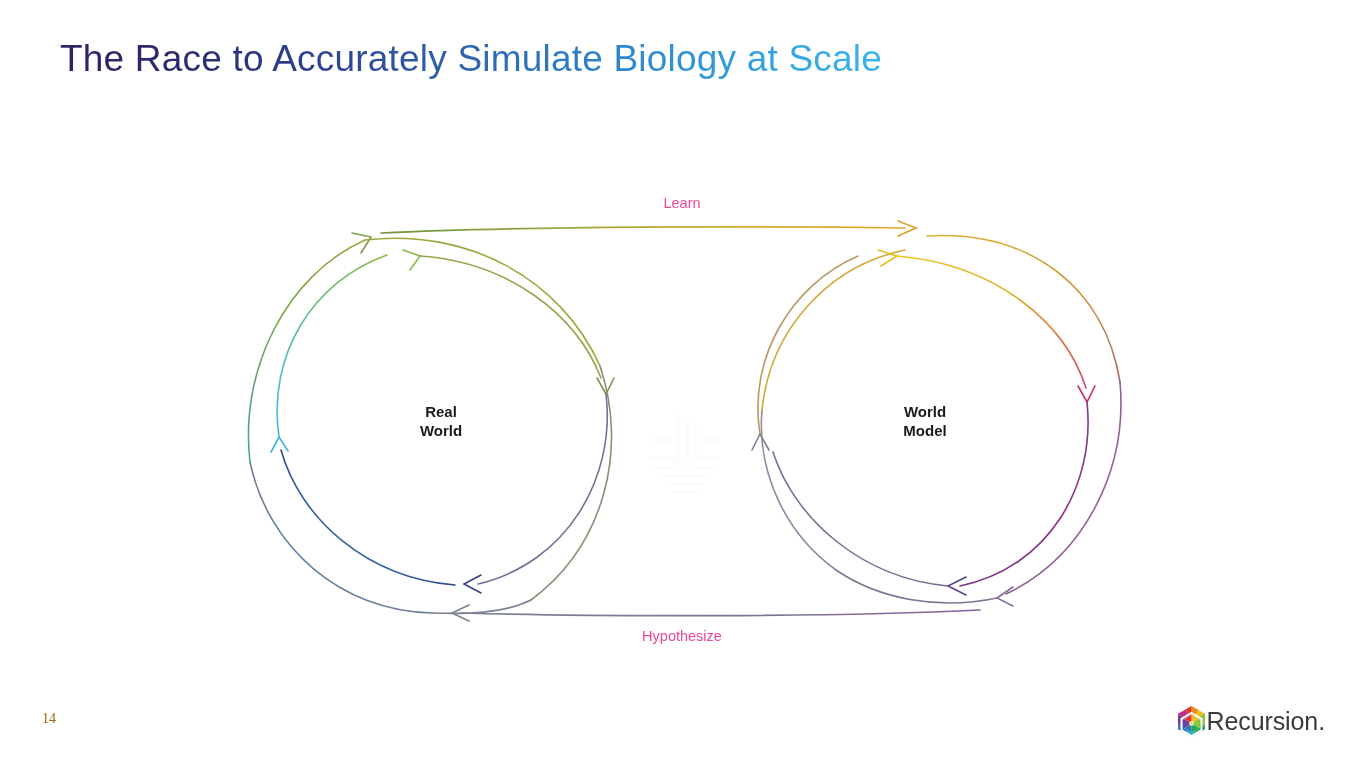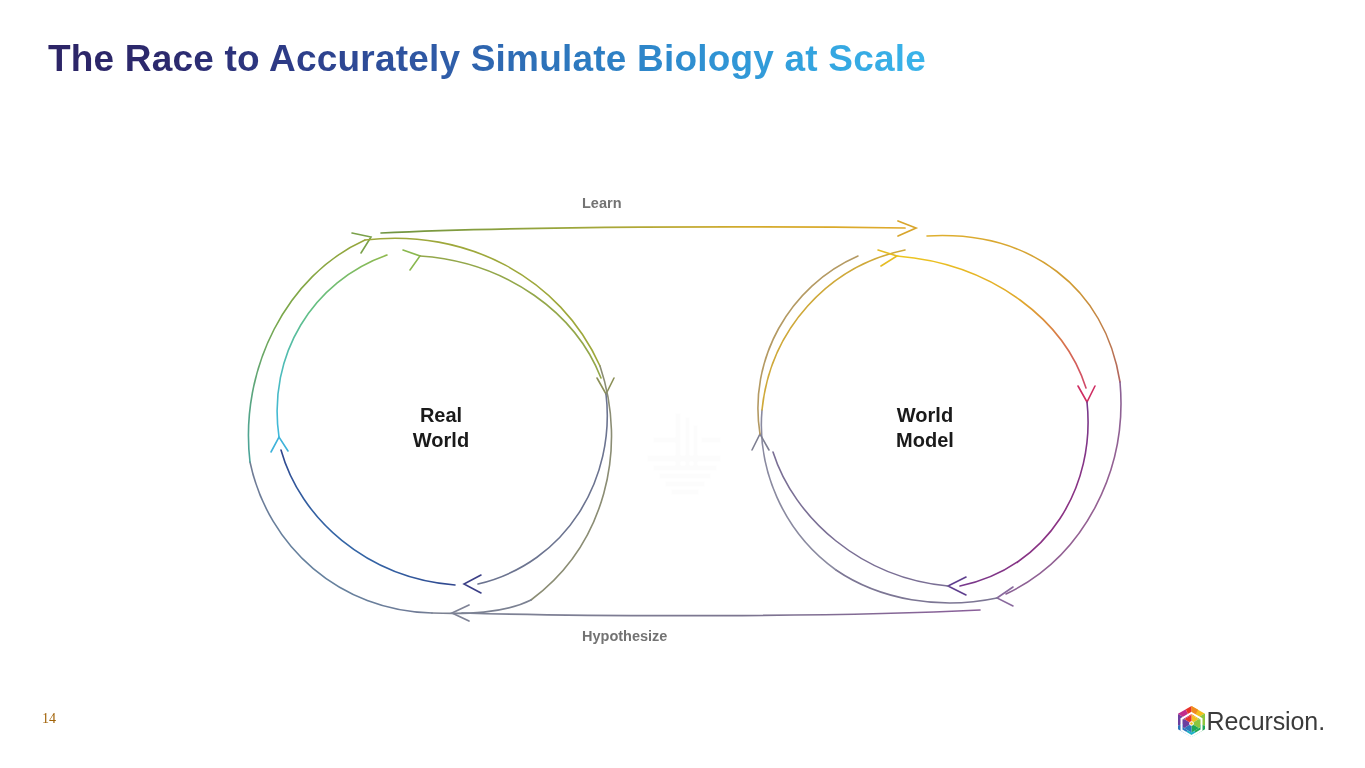--- a/index.html
+++ b/index.html
@@ -19,24 +19,24 @@
 
   .slide {
     position: absolute;
     inset: 0;
     background: #ffffff;
   }
 
   
   .slide-title {
     position: absolute;
-    left: 48px;
+    left: 60px;
     top: 38px;
     font-size: 37px;
-    font-weight: 700;
+    font-weight: 400;
     letter-spacing: 0.2px;
     white-space: nowrap;
     background: linear-gradient(90deg,
         #2c2466 0%,
         #2c2a6e 14%,
         #2d3c88 28%,
         #2f5aa6 44%,
         #2d79bf 60%,
         #2f93d4 76%,
         #35a8e2 90%,
@@ -53,34 +53,35 @@
     left: 0;
     top: 0;
     width: 1365px;
     height: 768px;
     pointer-events: none;
   }
 
   .node-label {
     position: absolute;
     text-align: center;
-    font-size: 20px;
+    font-size: 15px;
     font-weight: 700;
     color: #1a1a1a;
     line-height: 1.25;
     white-space: pre;
   }
   .node-real  { left: 368px; top: 403px; width: 146px; }
   .node-model { left: 852px; top: 403px; width: 146px; }
 
   .edge-label {
     position: absolute;
+    text-align: center;
     font-size: 14.5px;
-    font-weight: 700;
-    color: #737373;
+    font-weight: 400;
+    color: #ec4899;
     white-space: nowrap;
   }
   .label-learn       { left: 582px; top: 195px; width: 200px; }
   .label-hypothesize { left: 582px; top: 628px; width: 200px; }
 
   
   .page-number {
     position: absolute;
     left: 42px;
     top: 711px;

